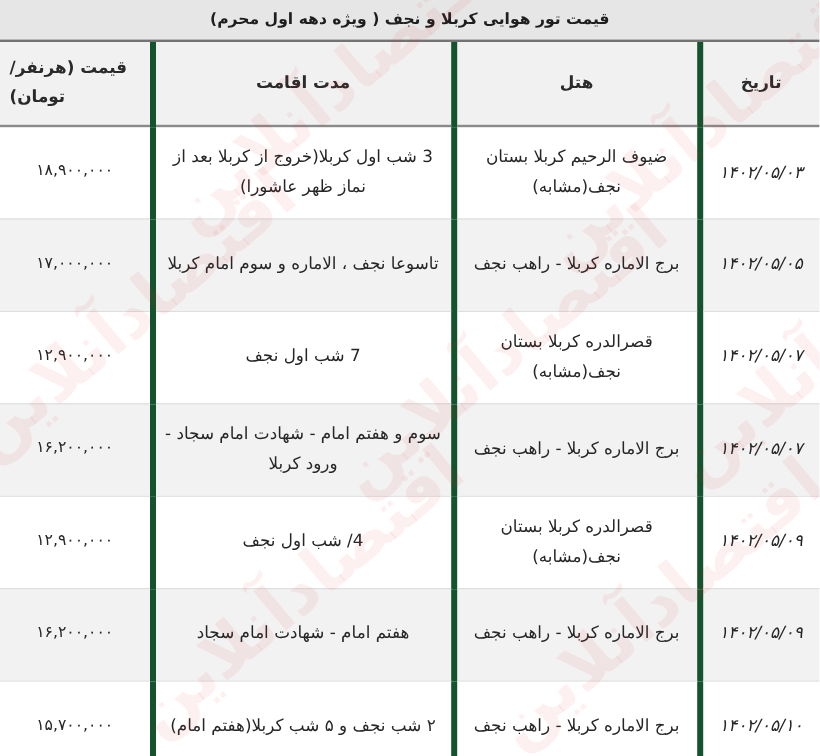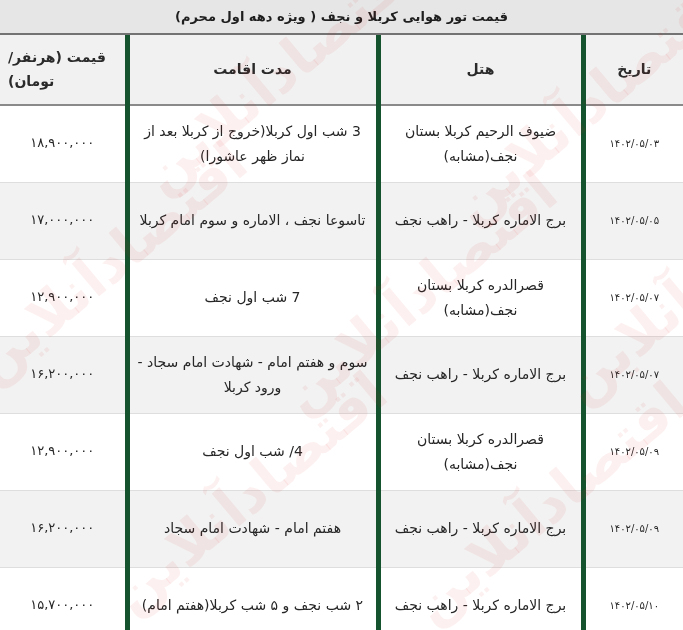--- a/index.html
+++ b/index.html
@@ -69,23 +69,24 @@
       height: 77px;
       border-bottom: 1px solid #dedede;
     }
     tbody tr:nth-child(odd) { background: #ffffff; }
     tbody tr:nth-child(even) { background: #f2f2f2; }
     tbody td {
       font-size: 14px;
       color: #262626;
     }
     td.date-cell {
-      font-size: 10px;
+      font-size: 14px;
       letter-spacing: 0.3px;
       direction: ltr;
+      font-style: italic;
     }
     td.price-cell {
       font-size: 13px;
       direction: ltr;
       letter-spacing: 0.2px;
     }
     .watermark {
       position: absolute;
       pointer-events: none;
       color: rgba(220, 40, 40, 0.07);

